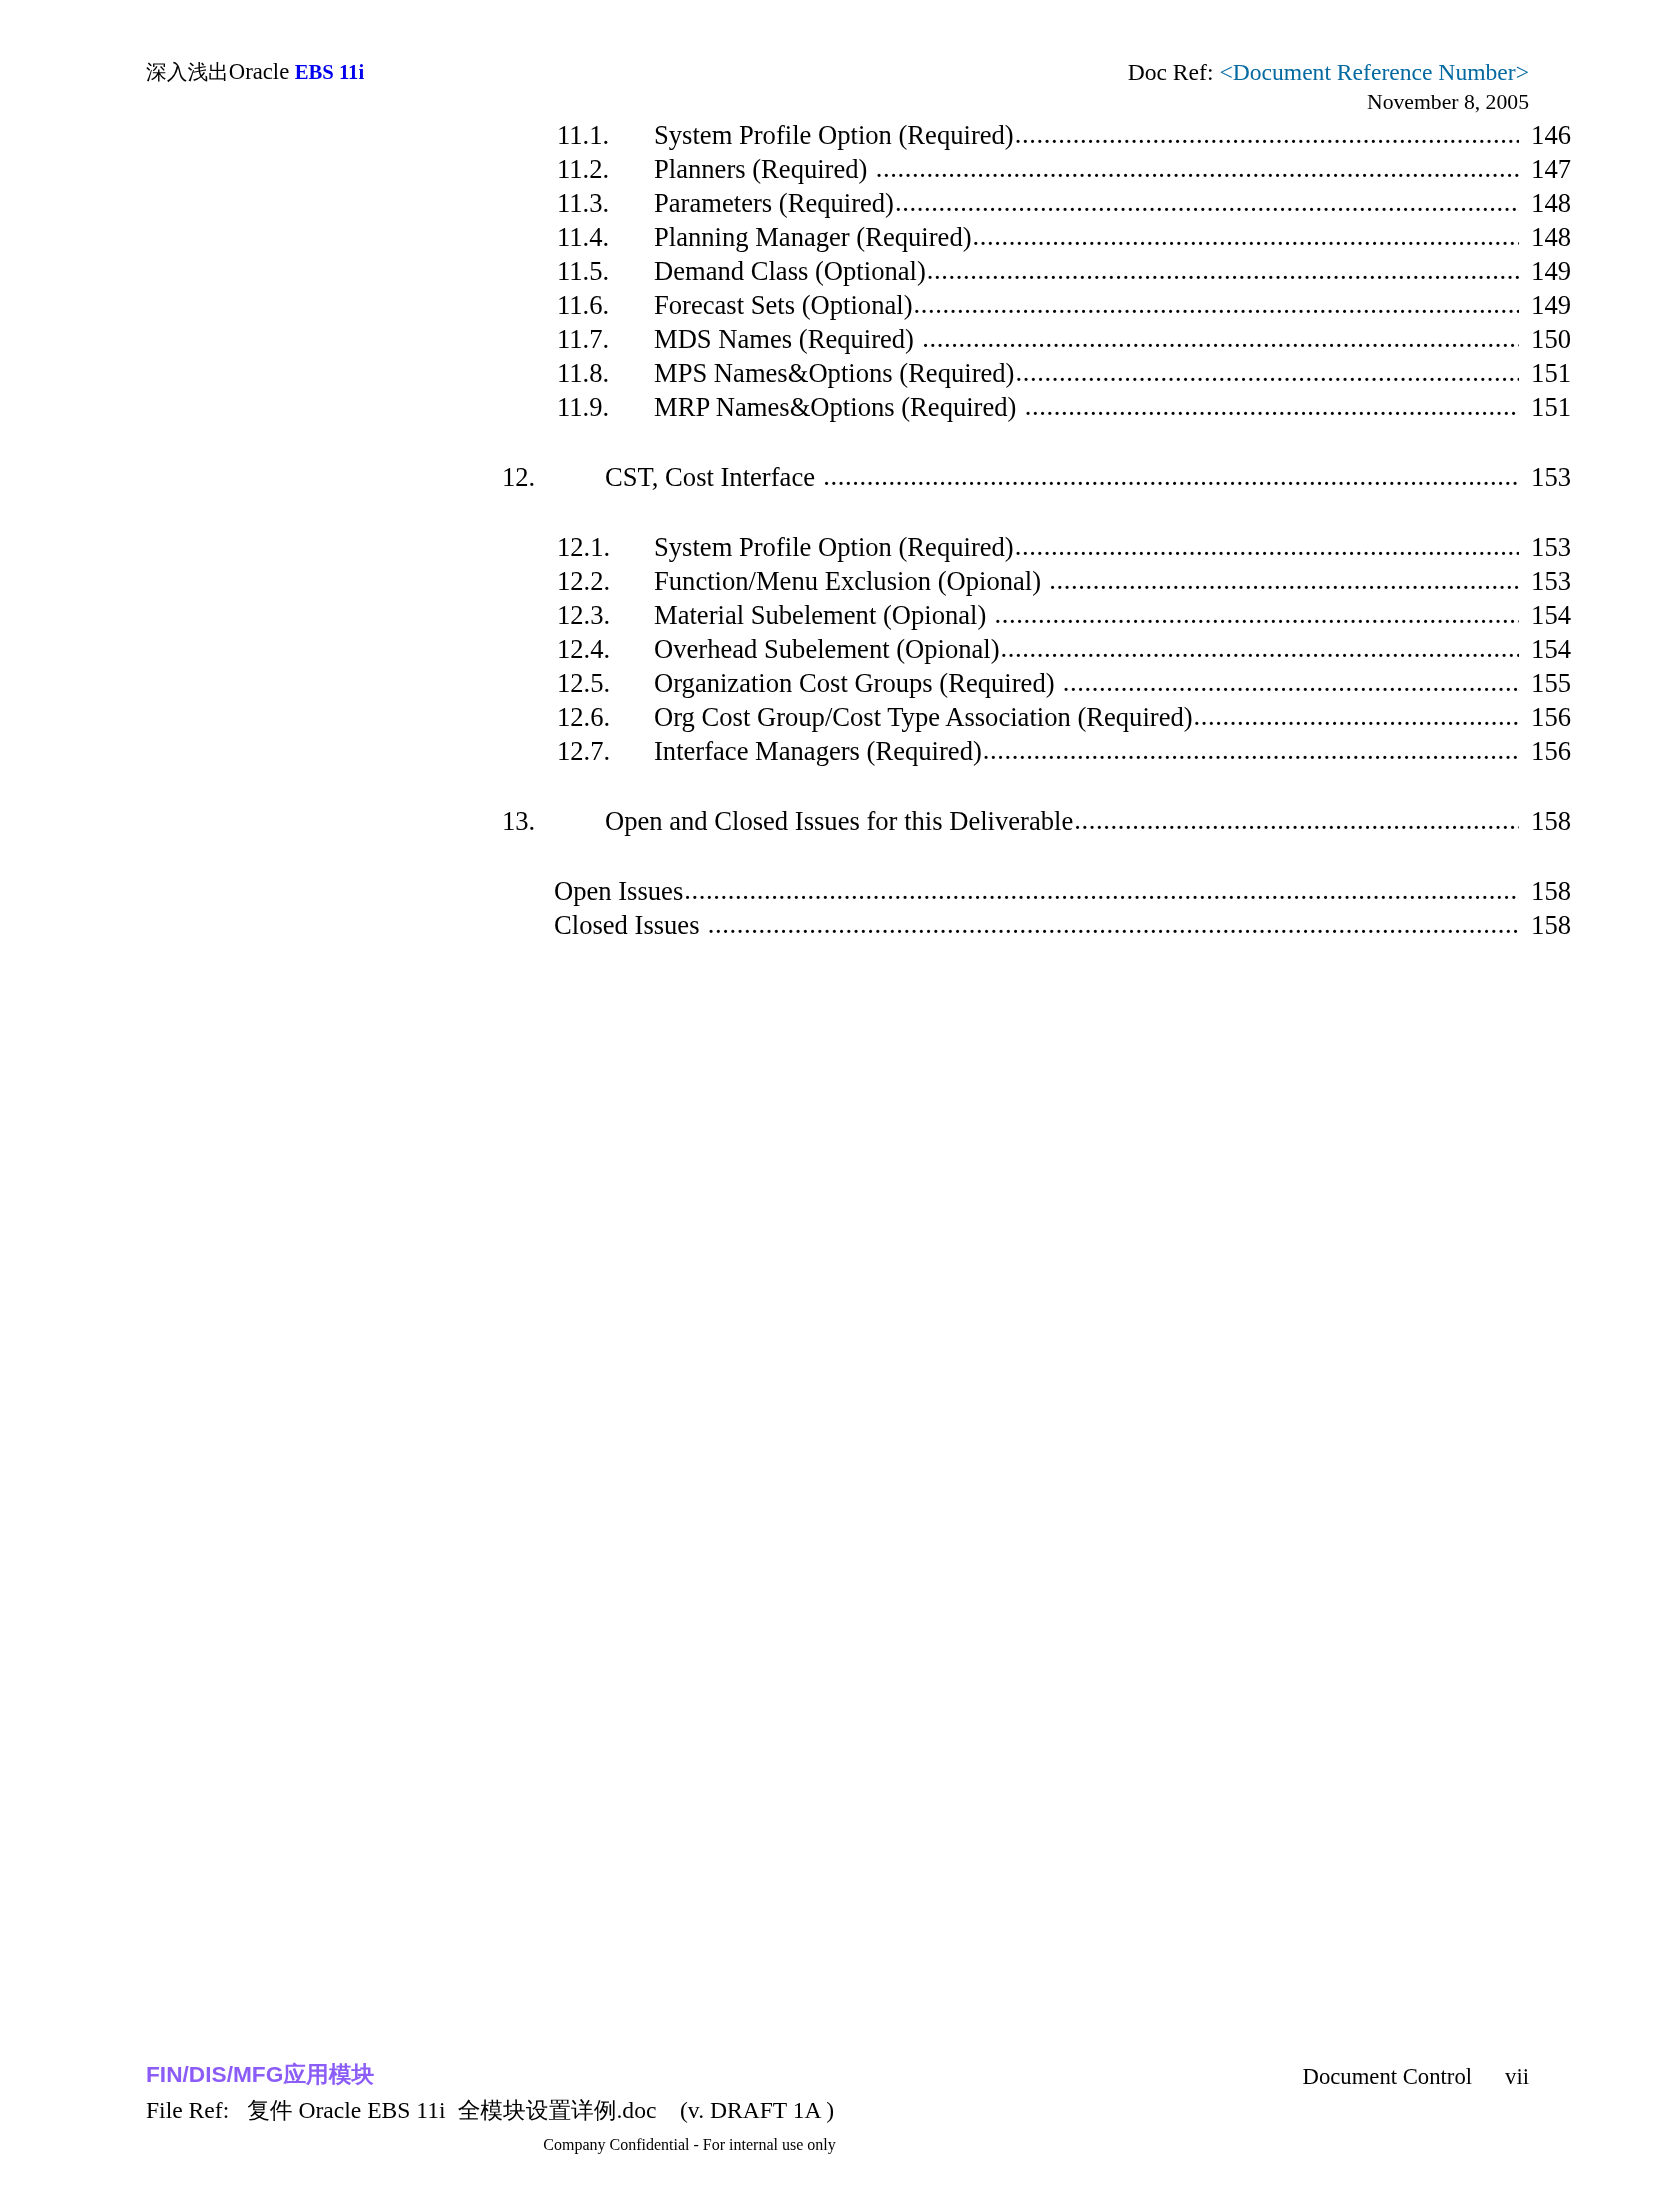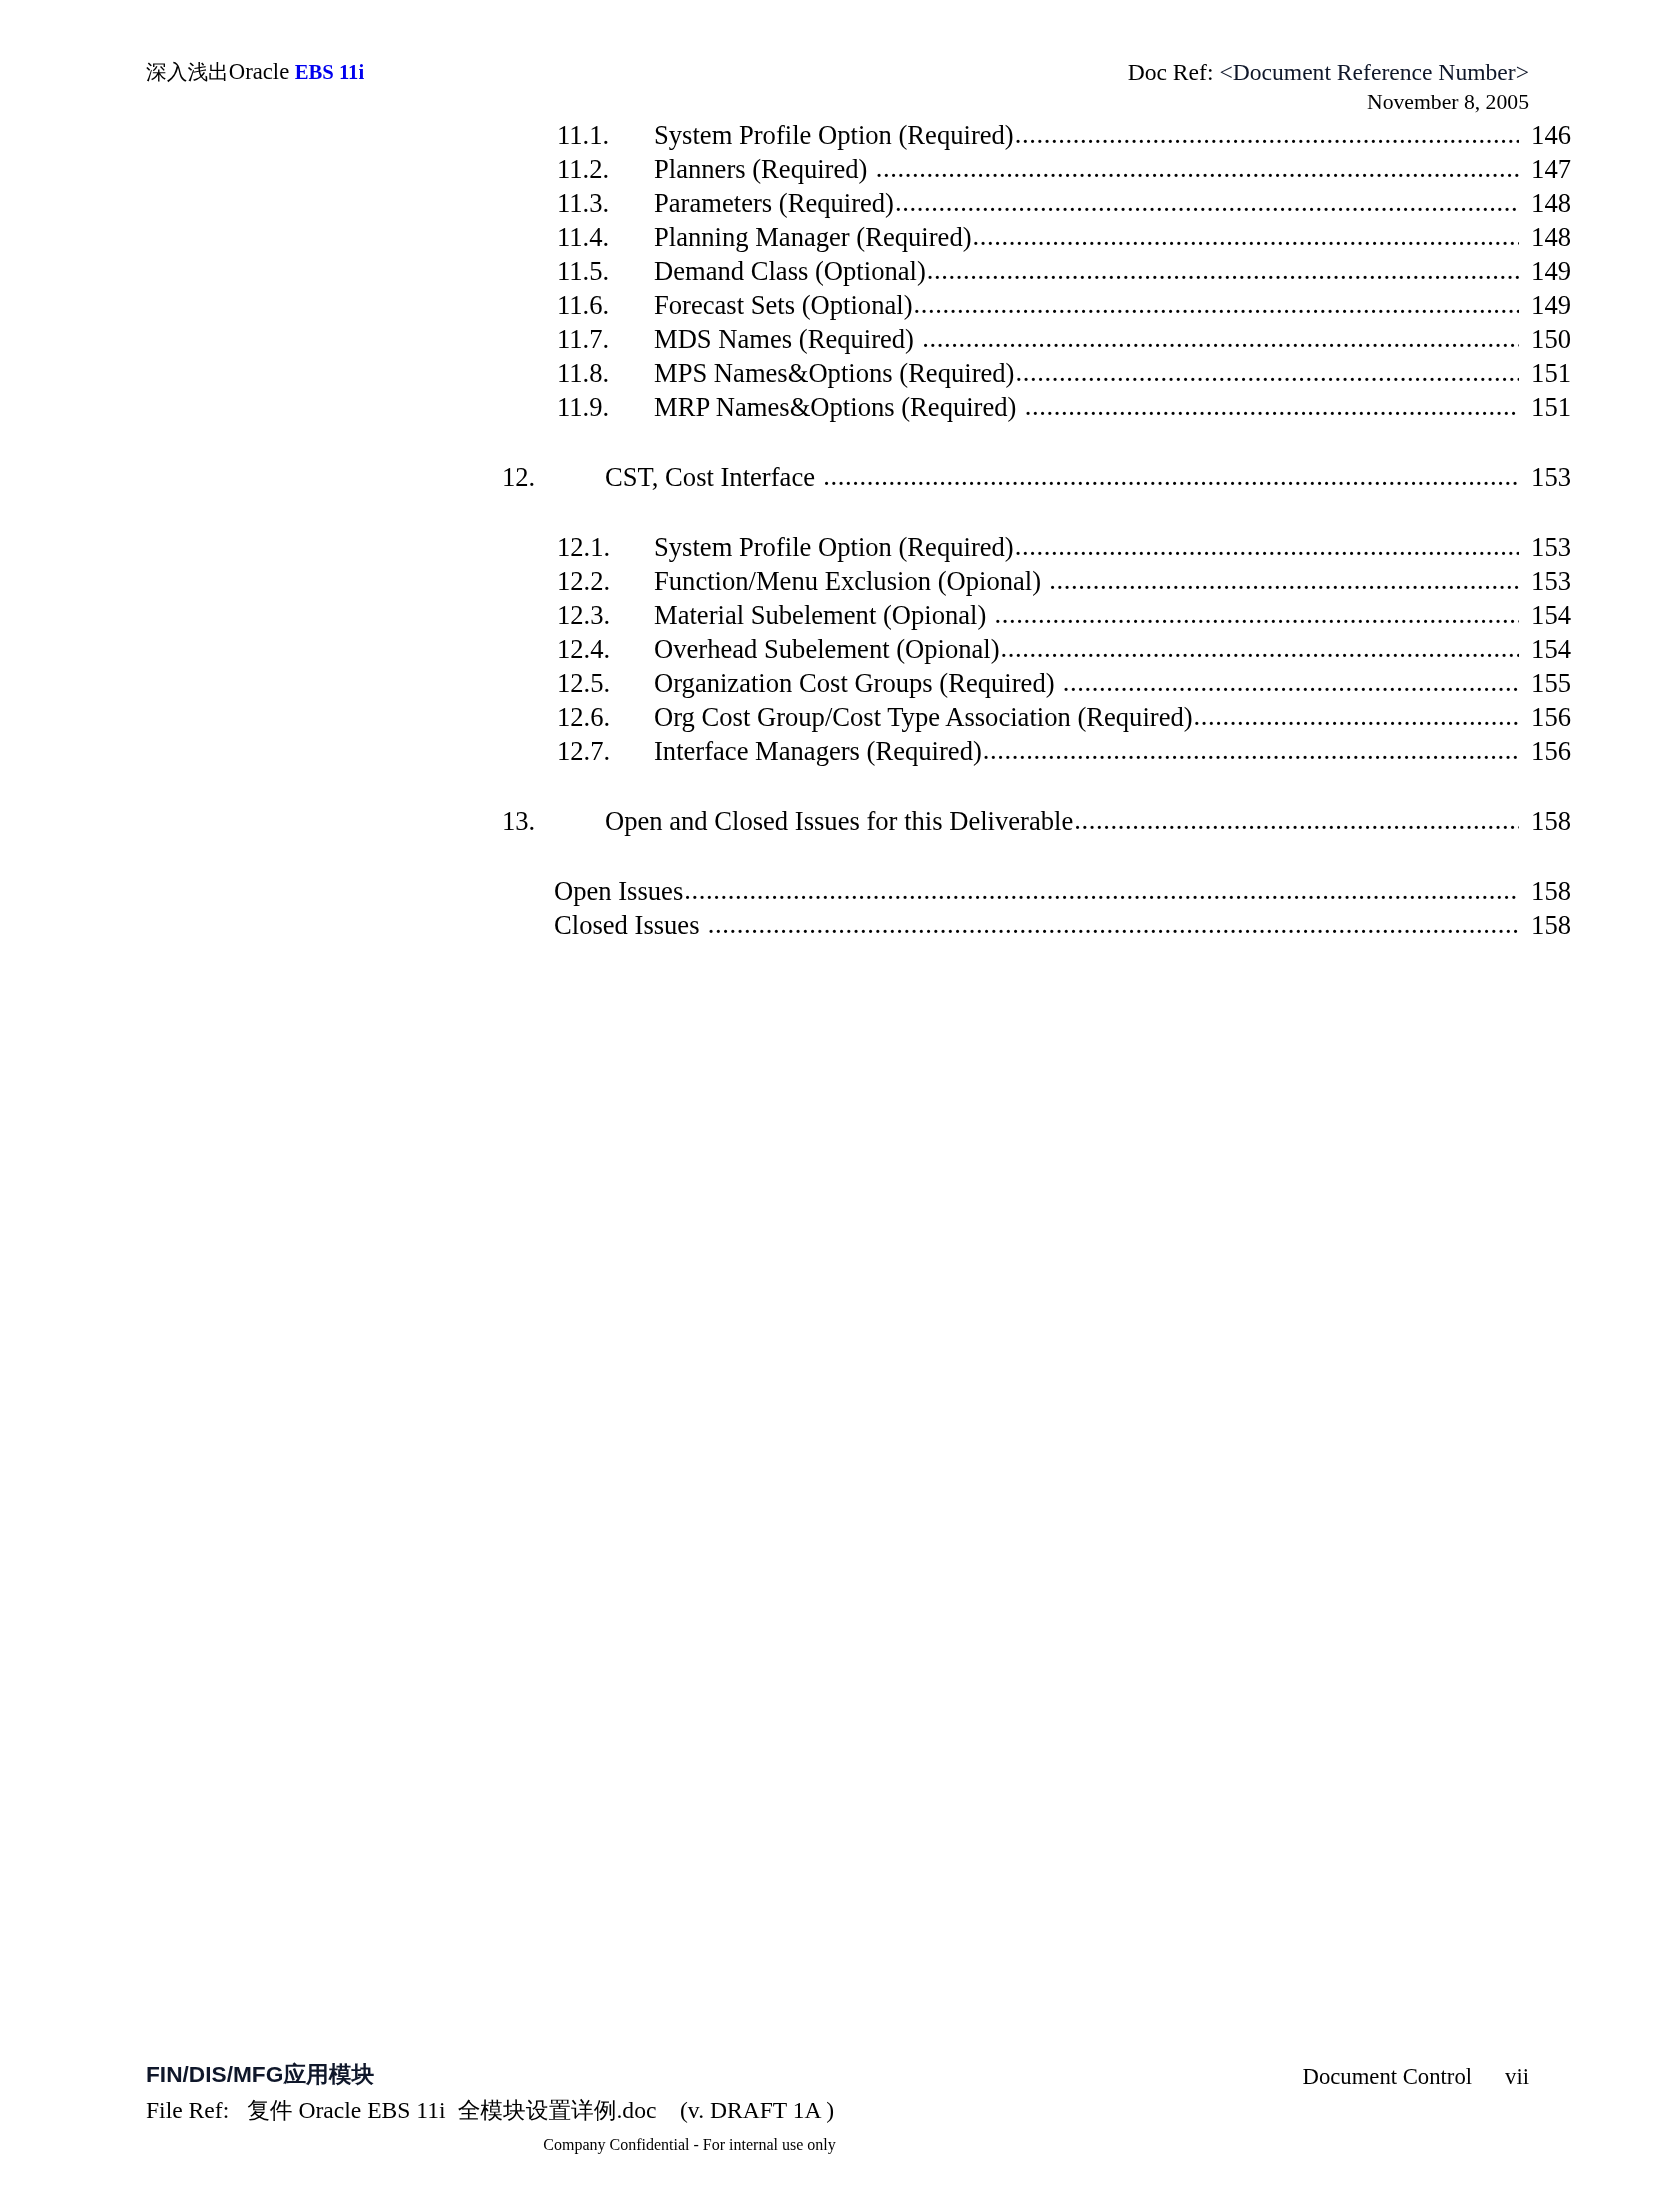--- a/index.html
+++ b/index.html
@@ -55,21 +55,21 @@
     right: 0;
     top: 0;
     text-align: right;
     white-space: nowrap;
   }
   .hdr-docref {
     font-size: 23.6px;
     line-height: 30.5px;
   }
   .hdr-docref .blue {
-    color: #0f172a;
+    color: #0369a1;
   }
   .hdr-date {
     font-size: 21.7px;
     line-height: 29.6px;
   }
 
   
   .toc {
     position: absolute;
     left: 0;
@@ -136,21 +136,21 @@
     height: 118px;
   }
   .ft-row1 {
     position: relative;
     height: 35px;
   }
   .ft-module {
     position: absolute;
     left: 0;
     top: 0;
-    color: #0f172a;
+    color: #8b5cf6;
     font-weight: bold;
     font-size: 22.7px;
     line-height: 31.5px;
     white-space: nowrap;
   }
   .ft-module .cjk {
     font-family: "DejaVu Sans", "Liberation Sans", sans-serif;
   }
   .ft-module .lat {
     font-family: "Liberation Sans", sans-serif;

